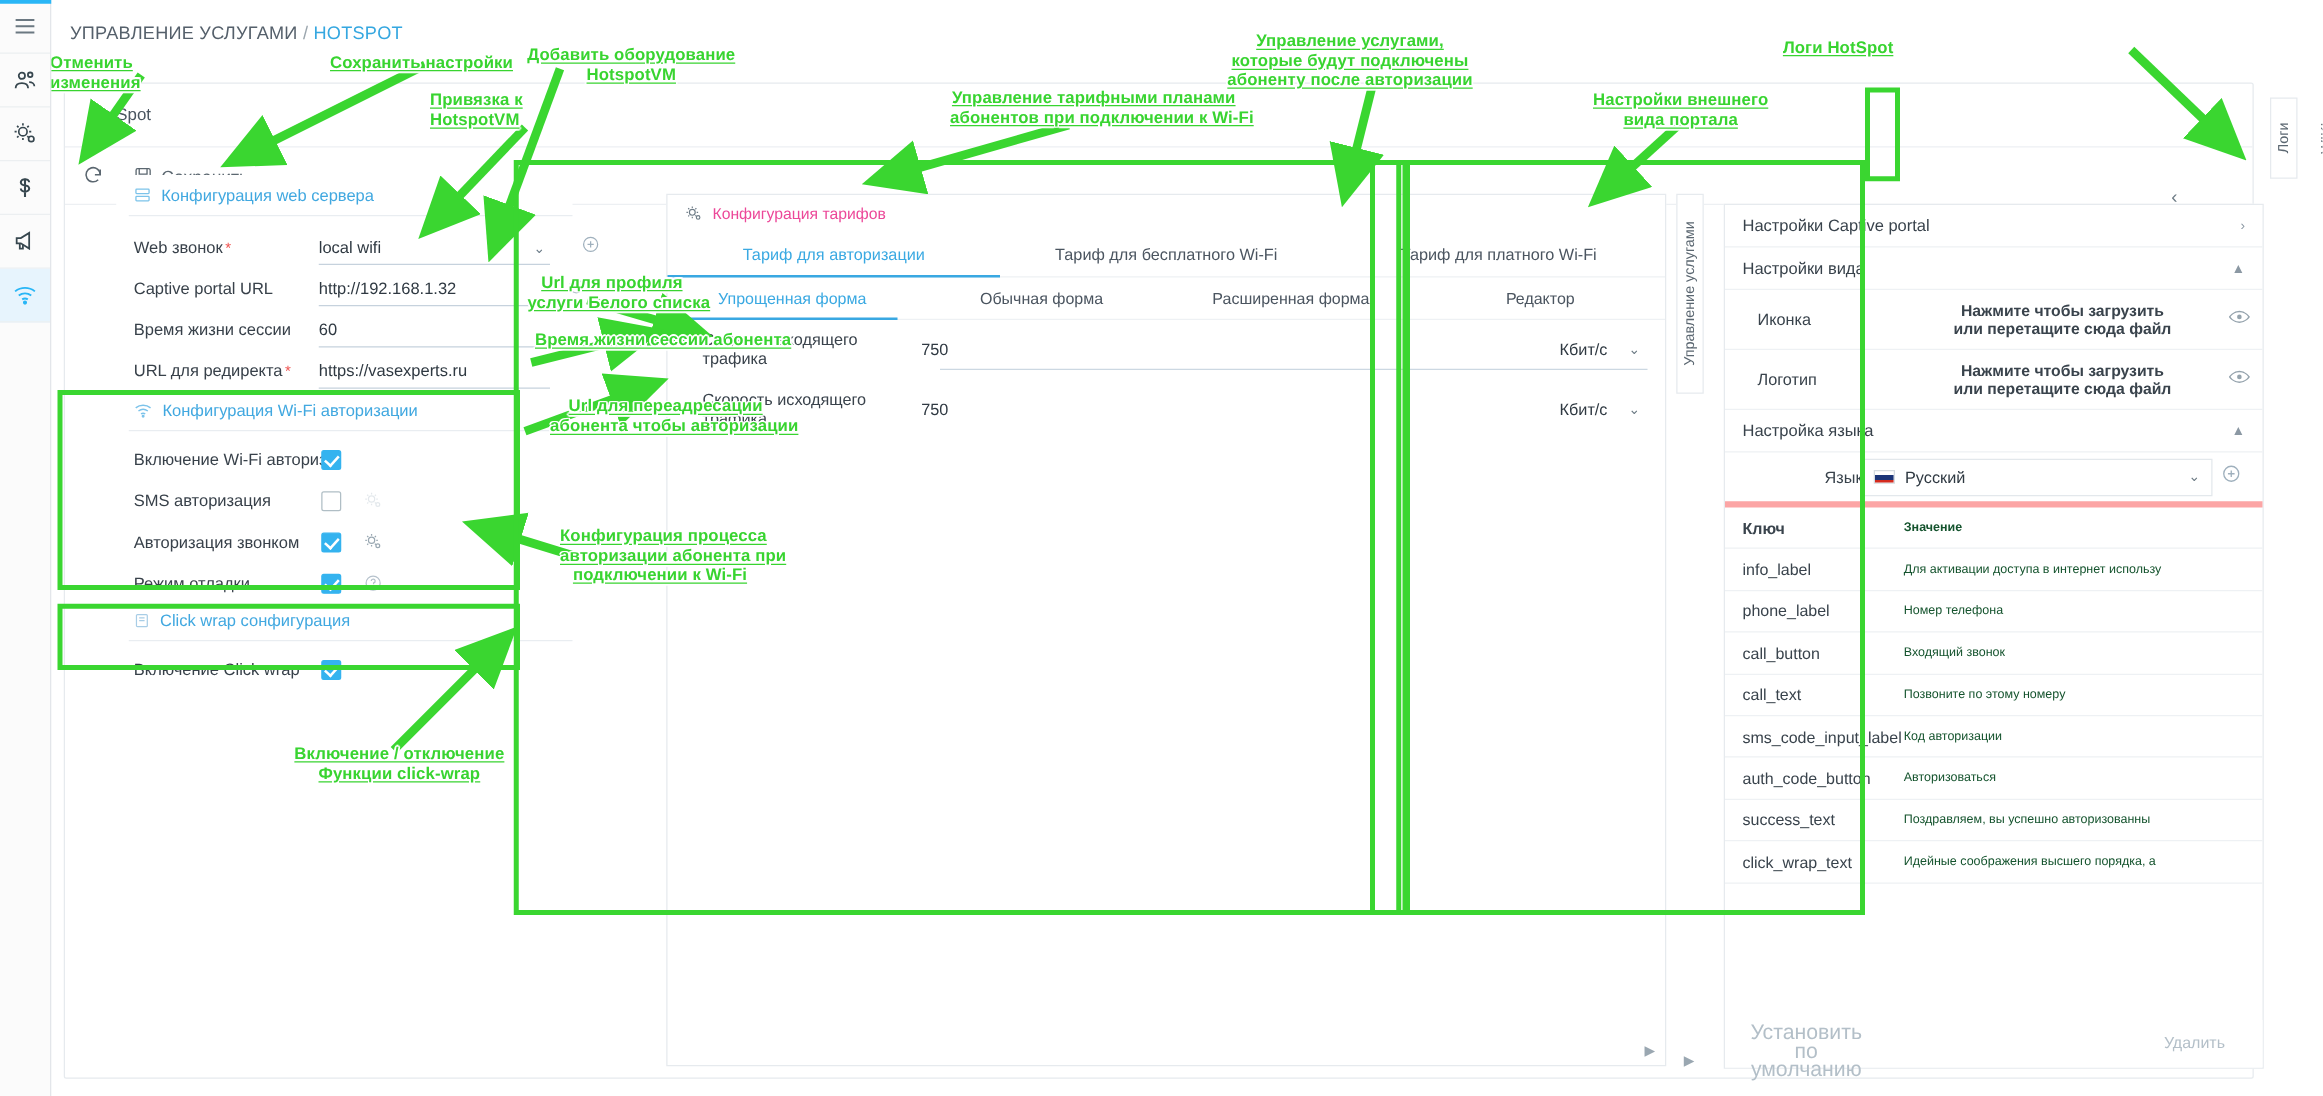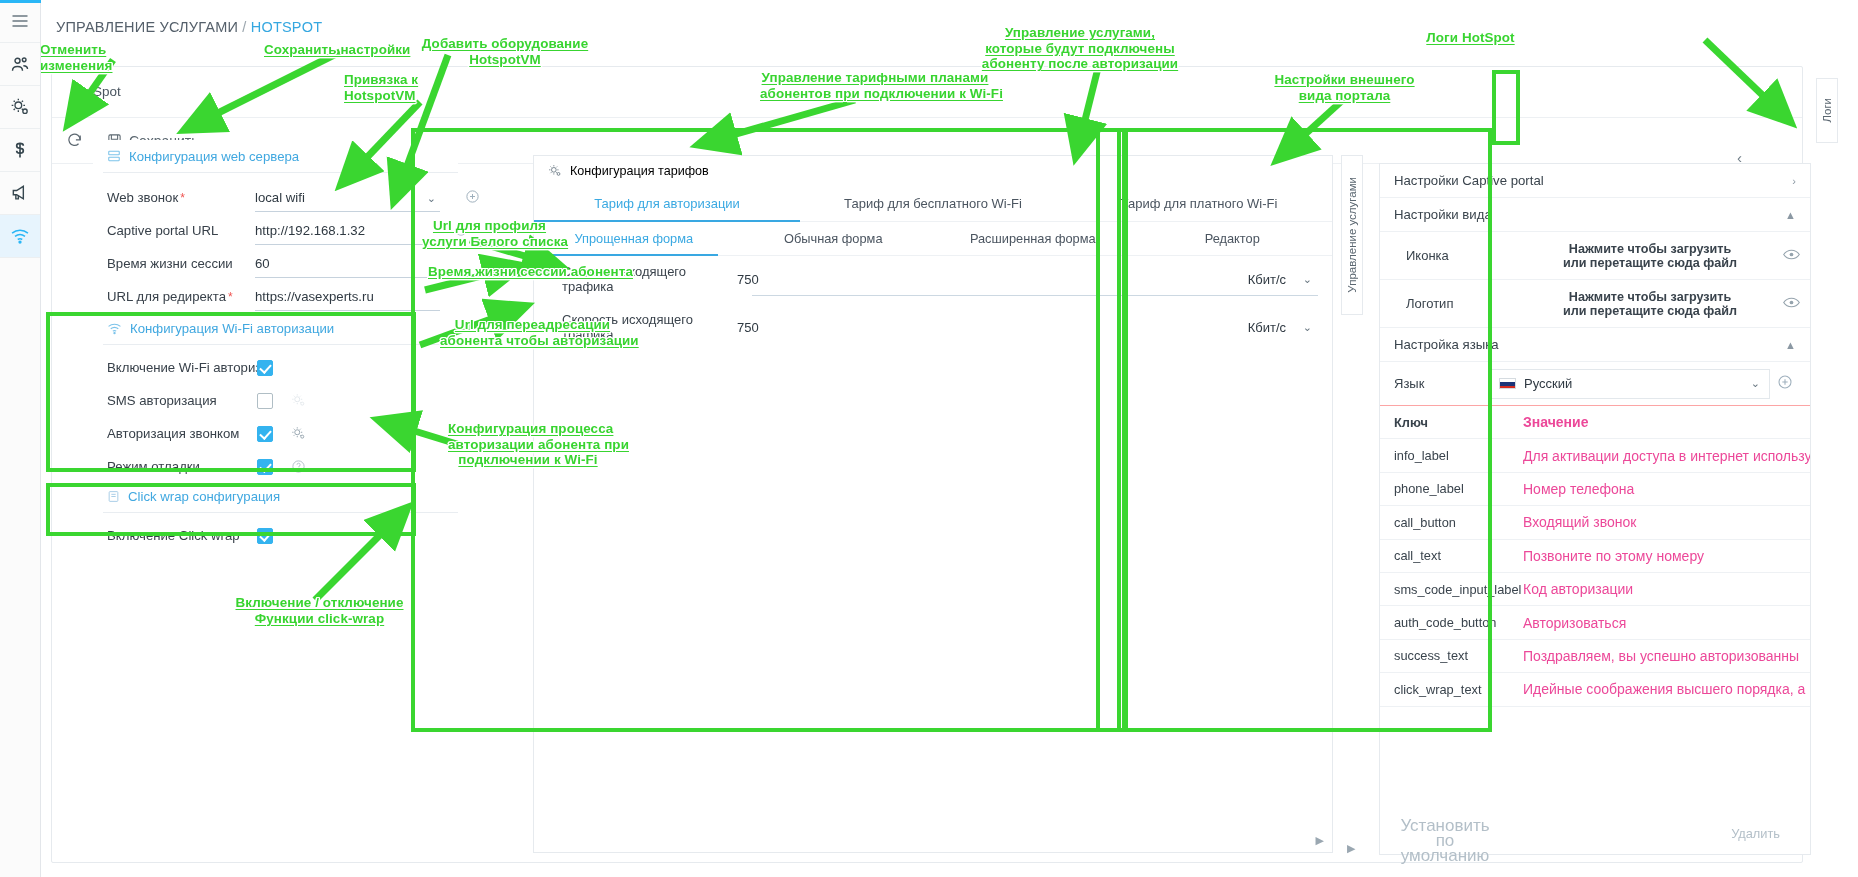--- a/index.html
+++ b/index.html
@@ -59,21 +59,21 @@
   .cbox { width:16px; height:16px; border-radius:2px; border:1.6px solid #b0bec5; background:#fff; }
   .cbox.on { background:#34b3ef; border-color:#34b3ef; position:relative; }
   .cbox.on:after { content:""; position:absolute; left:4px; top:1px; width:5px; height:9px;
     border:solid #fff; border-width:0 2px 2px 0; transform:rotate(42deg); }
   .cbico { margin-left:18px; color:#c3ced6; display:flex; }
   .cbico.dim { opacity:.45; }
 
   
   .tariff { position:absolute; left:492px; top:155px; width:800px; bottom:24px;
     border:1px solid #e6eaee; background:#fff; }
-  .tariff .sect-head { height:30px; color:#000000; font-size:12.6px; }
+  .tariff .sect-head { height:30px; color:#ec4899; font-size:12.6px; }
   .tabs { display:flex; border-bottom:1px solid #eef1f4; height:36px; }
   .tab { flex:1; display:flex; align-items:center; justify-content:center;
     font-size:13px; color:#4b5560; position:relative; cursor:pointer; }
   .tab.act { color:#3aa9e2; }
   .tab.act:after { content:""; position:absolute; left:0; right:0; bottom:-1px; height:2px; background:#39a8e2; }
   .subtabs { display:flex; border-bottom:1px solid #eef1f4; height:34px; }
   .subtab { flex:1; display:flex; align-items:center; justify-content:center;
     font-size:12.8px; color:#4b5560; position:relative; cursor:pointer; }
   .subtab.act { color:#3aa9e2; }
   .subtab.act:after { content:""; position:absolute; left:16px; right:16px; bottom:-1px; height:2px; background:#39a8e2; }
@@ -98,37 +98,37 @@
   .acc { display:flex; align-items:center; justify-content:space-between; height:34px;
     padding:0 14px; border-bottom:1px solid #eef1f4; font-size:13.2px; color:#39434c; cursor:pointer; }
   .acc .chev { color:#8b98a3; font-size:11px; }
   .uprow { display:flex; align-items:center; height:48px; padding:0 10px 0 26px;
     border-bottom:1px solid #eef1f4; }
   .uprow .ul { font-size:13px; color:#39434c; width:120px; }
   .uprow .uc { flex:1; text-align:center; font-size:12.6px; color:#39434c; font-weight:bold;
     line-height:14px; }
   .uprow .ueye { width:26px; text-align:right; color:#95a3ad; }
   .langrow { display:flex; align-items:center; height:44px; padding:0 10px 0 14px;
-    border-bottom:1px solid #fca5a5; }
+    border-bottom:5px solid #fca5a5;text-align:right; }
   .langrow .ll { font-size:13px; color:#39434c; width:96px; }
   .selbox { flex:1; height:30px; border:1px solid #e3e8ec; display:flex; align-items:center;
     padding:0 8px; gap:8px; position:relative; }
   .flag { width:17px; height:11px; background:#fff; border:1px solid #d5dbe0; position:relative; overflow:hidden; }
   .flag i { position:absolute; left:0; right:0; display:block; }
   .flag .b { top:3px; height:4px; background:#1c3578; }
   .flag .r { top:7px; height:4px; background:#d42b1e; }
   .selbox .sv { font-size:13px; color:#2f3942; }
   .selbox .sc { position:absolute; right:9px; color:#66757f; font-size:11px; }
   .langrow .addi { width:30px; text-align:center; color:#9fb0bd; }
 
   .thead, .trow { display:flex; align-items:center; height:33.4px; border-bottom:1px solid #eef1f4;
     padding-left:14px; overflow:hidden; }
   .thead { font-weight:bold; }
   .tk { width:129px; flex:0 0 129px; font-size:12.8px; color:#39434c; white-space:nowrap; }
-  .tv { font-size:14px; color:#ec4899; white-space:nowrap; }
+  .tv { font-size:10px; color:#14532d; white-space:nowrap; }
   .thead .tk, .thead .tv { font-weight:bold; }
   .portal-foot { position:absolute; left:0; right:0; bottom:0; height:38px; background:#fff; }
   .pf-def { position:absolute; left:10px; top:2px; width:110px; text-align:center;
     font-size:17px; color:#b3bfc8; line-height:15px; }
   .pf-del { position:absolute; right:30px; top:10px; font-size:12.8px; color:#b3bfc8; }
 
   .collapse-left { position:absolute; right:60px; top:82px; color:#6f7d87; font-size:15px; }
 
   
   .ann { position:absolute; color:#38d430; font-weight:bold; font-size:13.4px; line-height:15.5px;

